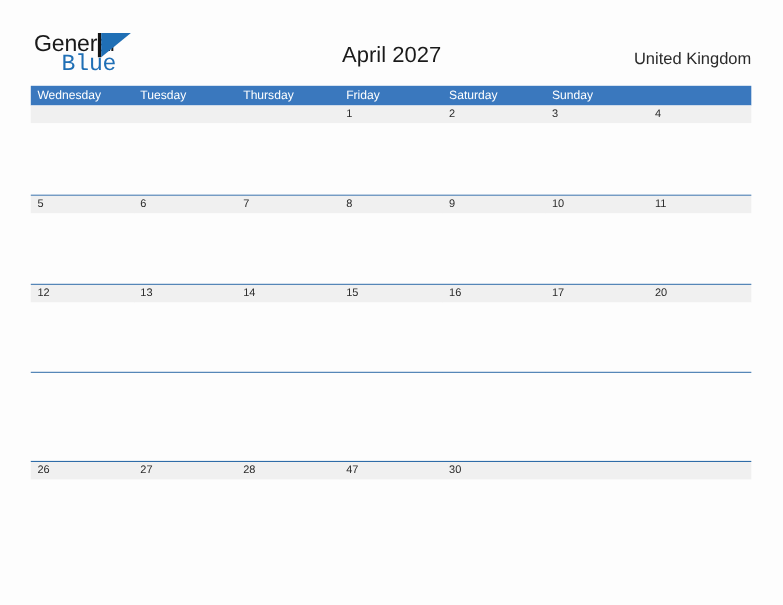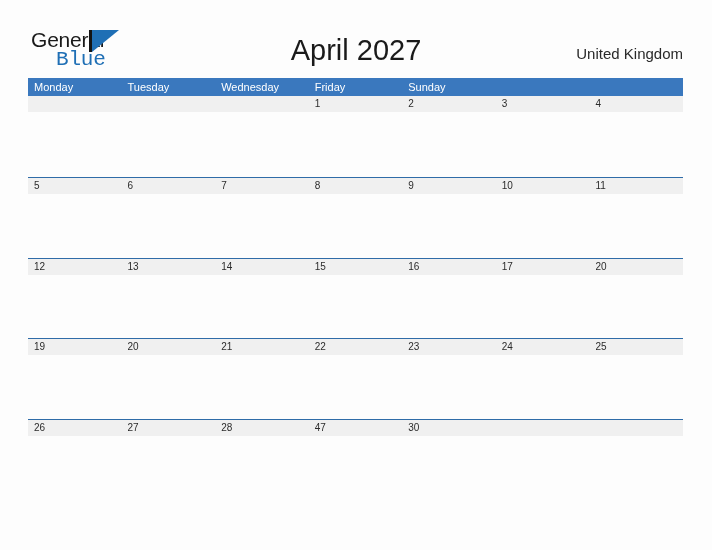--- a/index.html
+++ b/index.html
@@ -76,21 +76,21 @@
     border-left: 27px solid #1f6fb5;
     border-bottom: 22px solid transparent;
   }
 
   .calendar-title {
     position: absolute;
     left: 156px;
     top: 33px;
     width: 400px;
     text-align: center;
-    font-size: 29px;
+    font-size: 20px;
     font-weight: 400;
     color: #1a1a1a;
     letter-spacing: 0px;
     line-height: 34px;
   }
 
   .country-label {
     position: absolute;
     right: 29px;
     top: 45px;
@@ -184,24 +184,25 @@
 
   <div class="calendar-title">April 2027</div>
 
   <div class="country-label">United Kingdom</div>
 
 </div>
 
 <div class="calendar">
 
   <div class="weekday-row">
-    <div class="weekday-cell">Monday</div>
+    <div class="weekday-cell">Wednesday</div>
     <div class="weekday-cell">Tuesday</div>
-    <div class="weekday-cell">Wednesday</div>
+    <div class="weekday-cell">Thursday</div>
     <div class="weekday-cell">Friday</div>
+    <div class="weekday-cell">Saturday</div>
     <div class="weekday-cell">Sunday</div>
   </div>
 
   <div class="week-row first">
     <div class="rule"></div>
     <div class="daynum-band">
       <div class="day-cell"></div>
       <div class="day-cell"></div>
       <div class="day-cell"></div>
       <div class="day-cell">1</div>
@@ -259,29 +260,20 @@
       <div class="day-body-cell"></div>
       <div class="day-body-cell"></div>
       <div class="day-body-cell"></div>
       <div class="day-body-cell"></div>
       <div class="day-body-cell"></div>
     </div>
   </div>
 
   <div class="week-row">
     <div class="rule"></div>
-    <div class="daynum-band">
-      <div class="day-cell">19</div>
-      <div class="day-cell">20</div>
-      <div class="day-cell">21</div>
-      <div class="day-cell">22</div>
-      <div class="day-cell">23</div>
-      <div class="day-cell">24</div>
-      <div class="day-cell">25</div>
-    </div>
     <div class="day-body">
       <div class="day-body-cell"></div>
       <div class="day-body-cell"></div>
       <div class="day-body-cell"></div>
       <div class="day-body-cell"></div>
       <div class="day-body-cell"></div>
       <div class="day-body-cell"></div>
       <div class="day-body-cell"></div>
     </div>
   </div>

